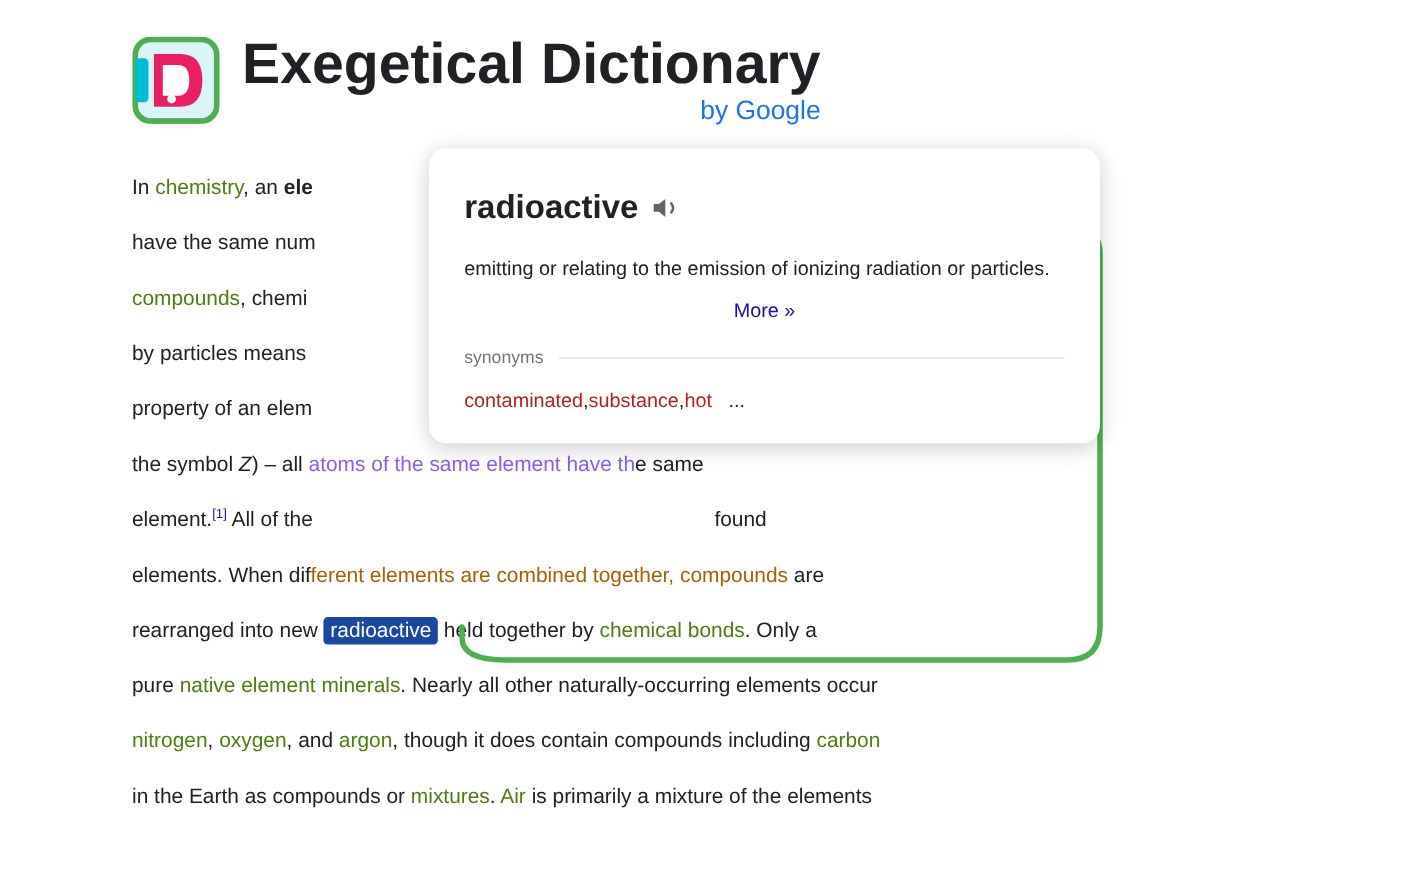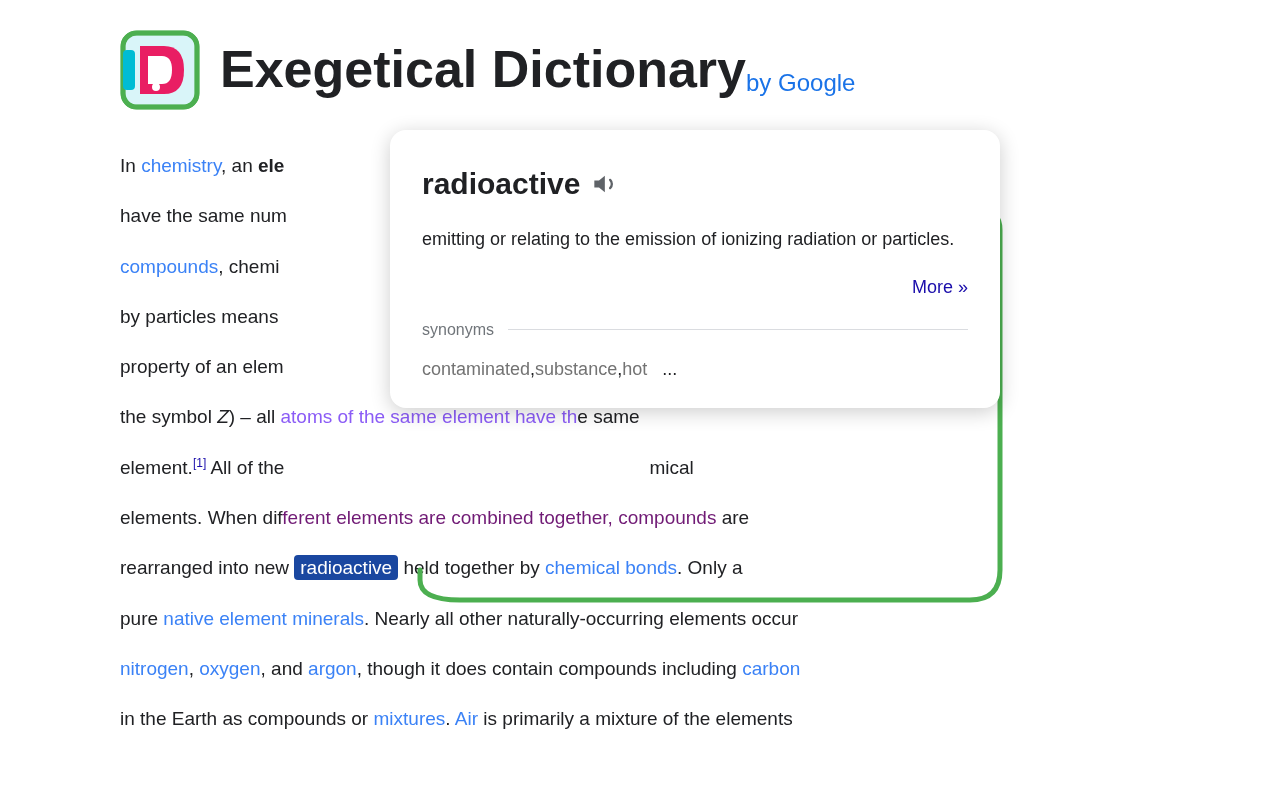--- a/index.html
+++ b/index.html
@@ -31,52 +31,51 @@
       position: relative;
     }
 
     .logo-svg {
       width: 80px;
       height: 80px;
     }
 
     .header-text {
       display: flex;
-      flex-direction: row;
+      flex-direction: column;
     }
 
     .header-title {
       font-size: 52px;
       font-weight: 700;
       color: #202124;
       line-height: 1.1;
     }
 
     .header-subtitle {
       font-size: 24px;
       color: #1a73e8;
       text-align: right;
-      margin-top: 28px;
     }
 
     
     .content {
       padding: 20px 120px;
       font-size: 19px;
       line-height: 1.7;
       color: #202124;
       position: relative;
     }
 
     .content p {
       margin-bottom: 18px;
     }
 
     .link {
-      color: #3b82f6;
+      color: #4d7c0f;
       text-decoration: none;
     }
 
     .bold {
       font-weight: 700;
     }
 
     .superscript {
       font-size: 12px;
       vertical-align: super;
@@ -122,26 +121,26 @@
       width: 28px;
       height: 28px;
       cursor: pointer;
       color: #5f6368;
     }
 
     .popup-definition {
       font-size: 18px;
       color: #202124;
       line-height: 1.6;
-      margin-bottom: 18px;
+      margin-bottom: 8px;
     }
 
     .popup-more {
       display: flex;
-      justify-content: flex-end;
+      justify-content: center;
       margin-bottom: 14px;
     }
 
     .more-link {
       font-size: 18px;
       color: #1a0dab;
       text-decoration: none;
       font-weight: 500;
     }
 
@@ -164,21 +163,21 @@
     }
 
     .synonyms-row {
       margin-top: 10px;
       display: flex;
       gap: 0;
       flex-wrap: wrap;
     }
 
     .synonym-link {
-      color: #737373;
+      color: #b91c1c;
       text-decoration: none;
       font-size: 18px;
     }
 
     .synonym-sep {
       color: #202124;
       font-size: 18px;
     }
 
     
@@ -249,24 +248,24 @@
   <p>
     <span>by particles means</span><span style="color:#fff">. The number of protons in the nucleus is the definin</span><span>g</span>
   </p>
   <p>
     <span>property of an elem</span><span style="color:#fff">ent, and is referred to as the atomic number (represe</span><span>nted by</span>
   </p>
   <p>
     <span>the symbol <em>Z</em>) – all </span><span style="color:#8b5cf6">atoms of the same element have th</span><span>e same</span>
   </p>
   <p>
-    <span>element.<sup class="superscript">[1]</sup> All of the</span><span style="color:#fff">se different atoms are considered to be che</span><span>mical</span>
-  </p>
-  <p>
-    <span>elements. When dif</span><span style="color:#701a75">ferent elements are combined together, compounds </span><span>are</span>
+    <span>element.<sup class="superscript">[1]</sup> All of the</span><span style="color:#fff">se different atoms are considered to be che</span><span>found</span>
+  </p>
+  <p>
+    <span>elements. When dif</span><span style="color:#a16207">ferent elements are combined together, compounds </span><span>are</span>
   </p>
 
   <div class="popup-card">
     <div class="popup-word-row">
       <span class="popup-word">radioactive</span>
       <svg class="sound-icon" viewBox="0 0 24 24" fill="none" stroke="#5f6368" stroke-width="2">
         <polygon points="11,5 6,9 2,9 2,15 6,15 11,19" fill="#5f6368" stroke="none"></polygon>
         <path d="M15.54,8.46a5,5,0,0,1,0,7.07" stroke="#5f6368" stroke-linecap="round"></path>
       </svg>
     </div>

